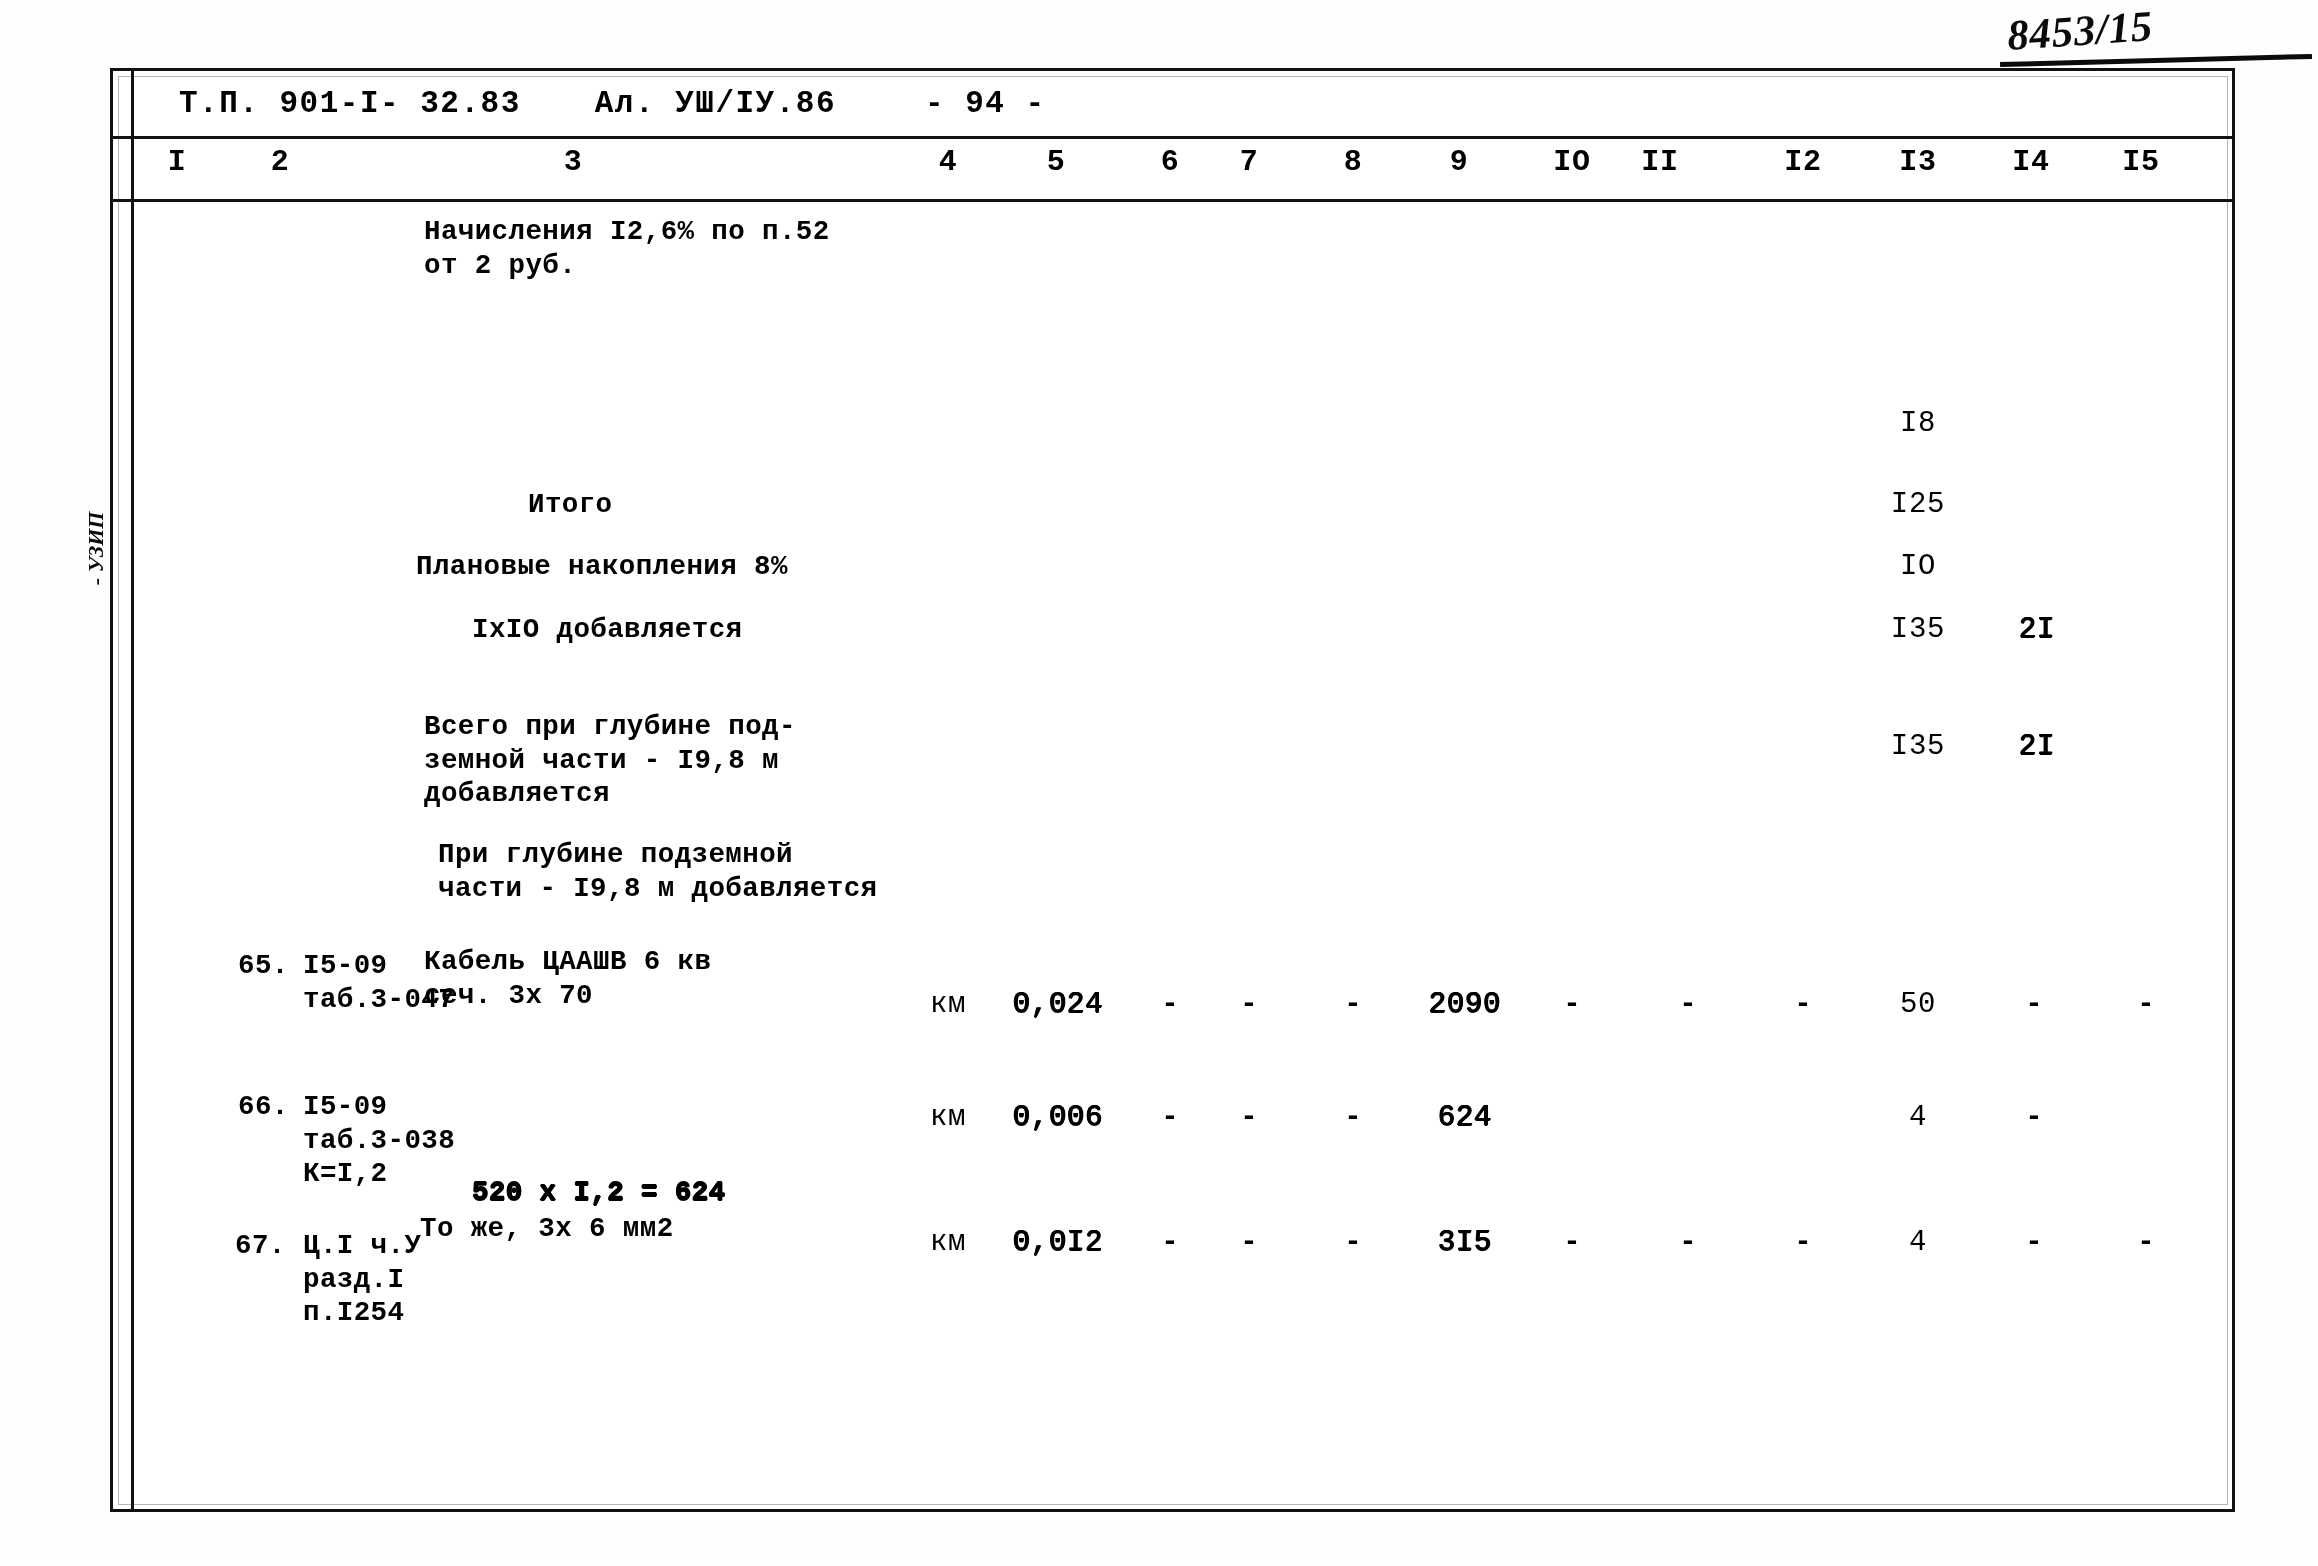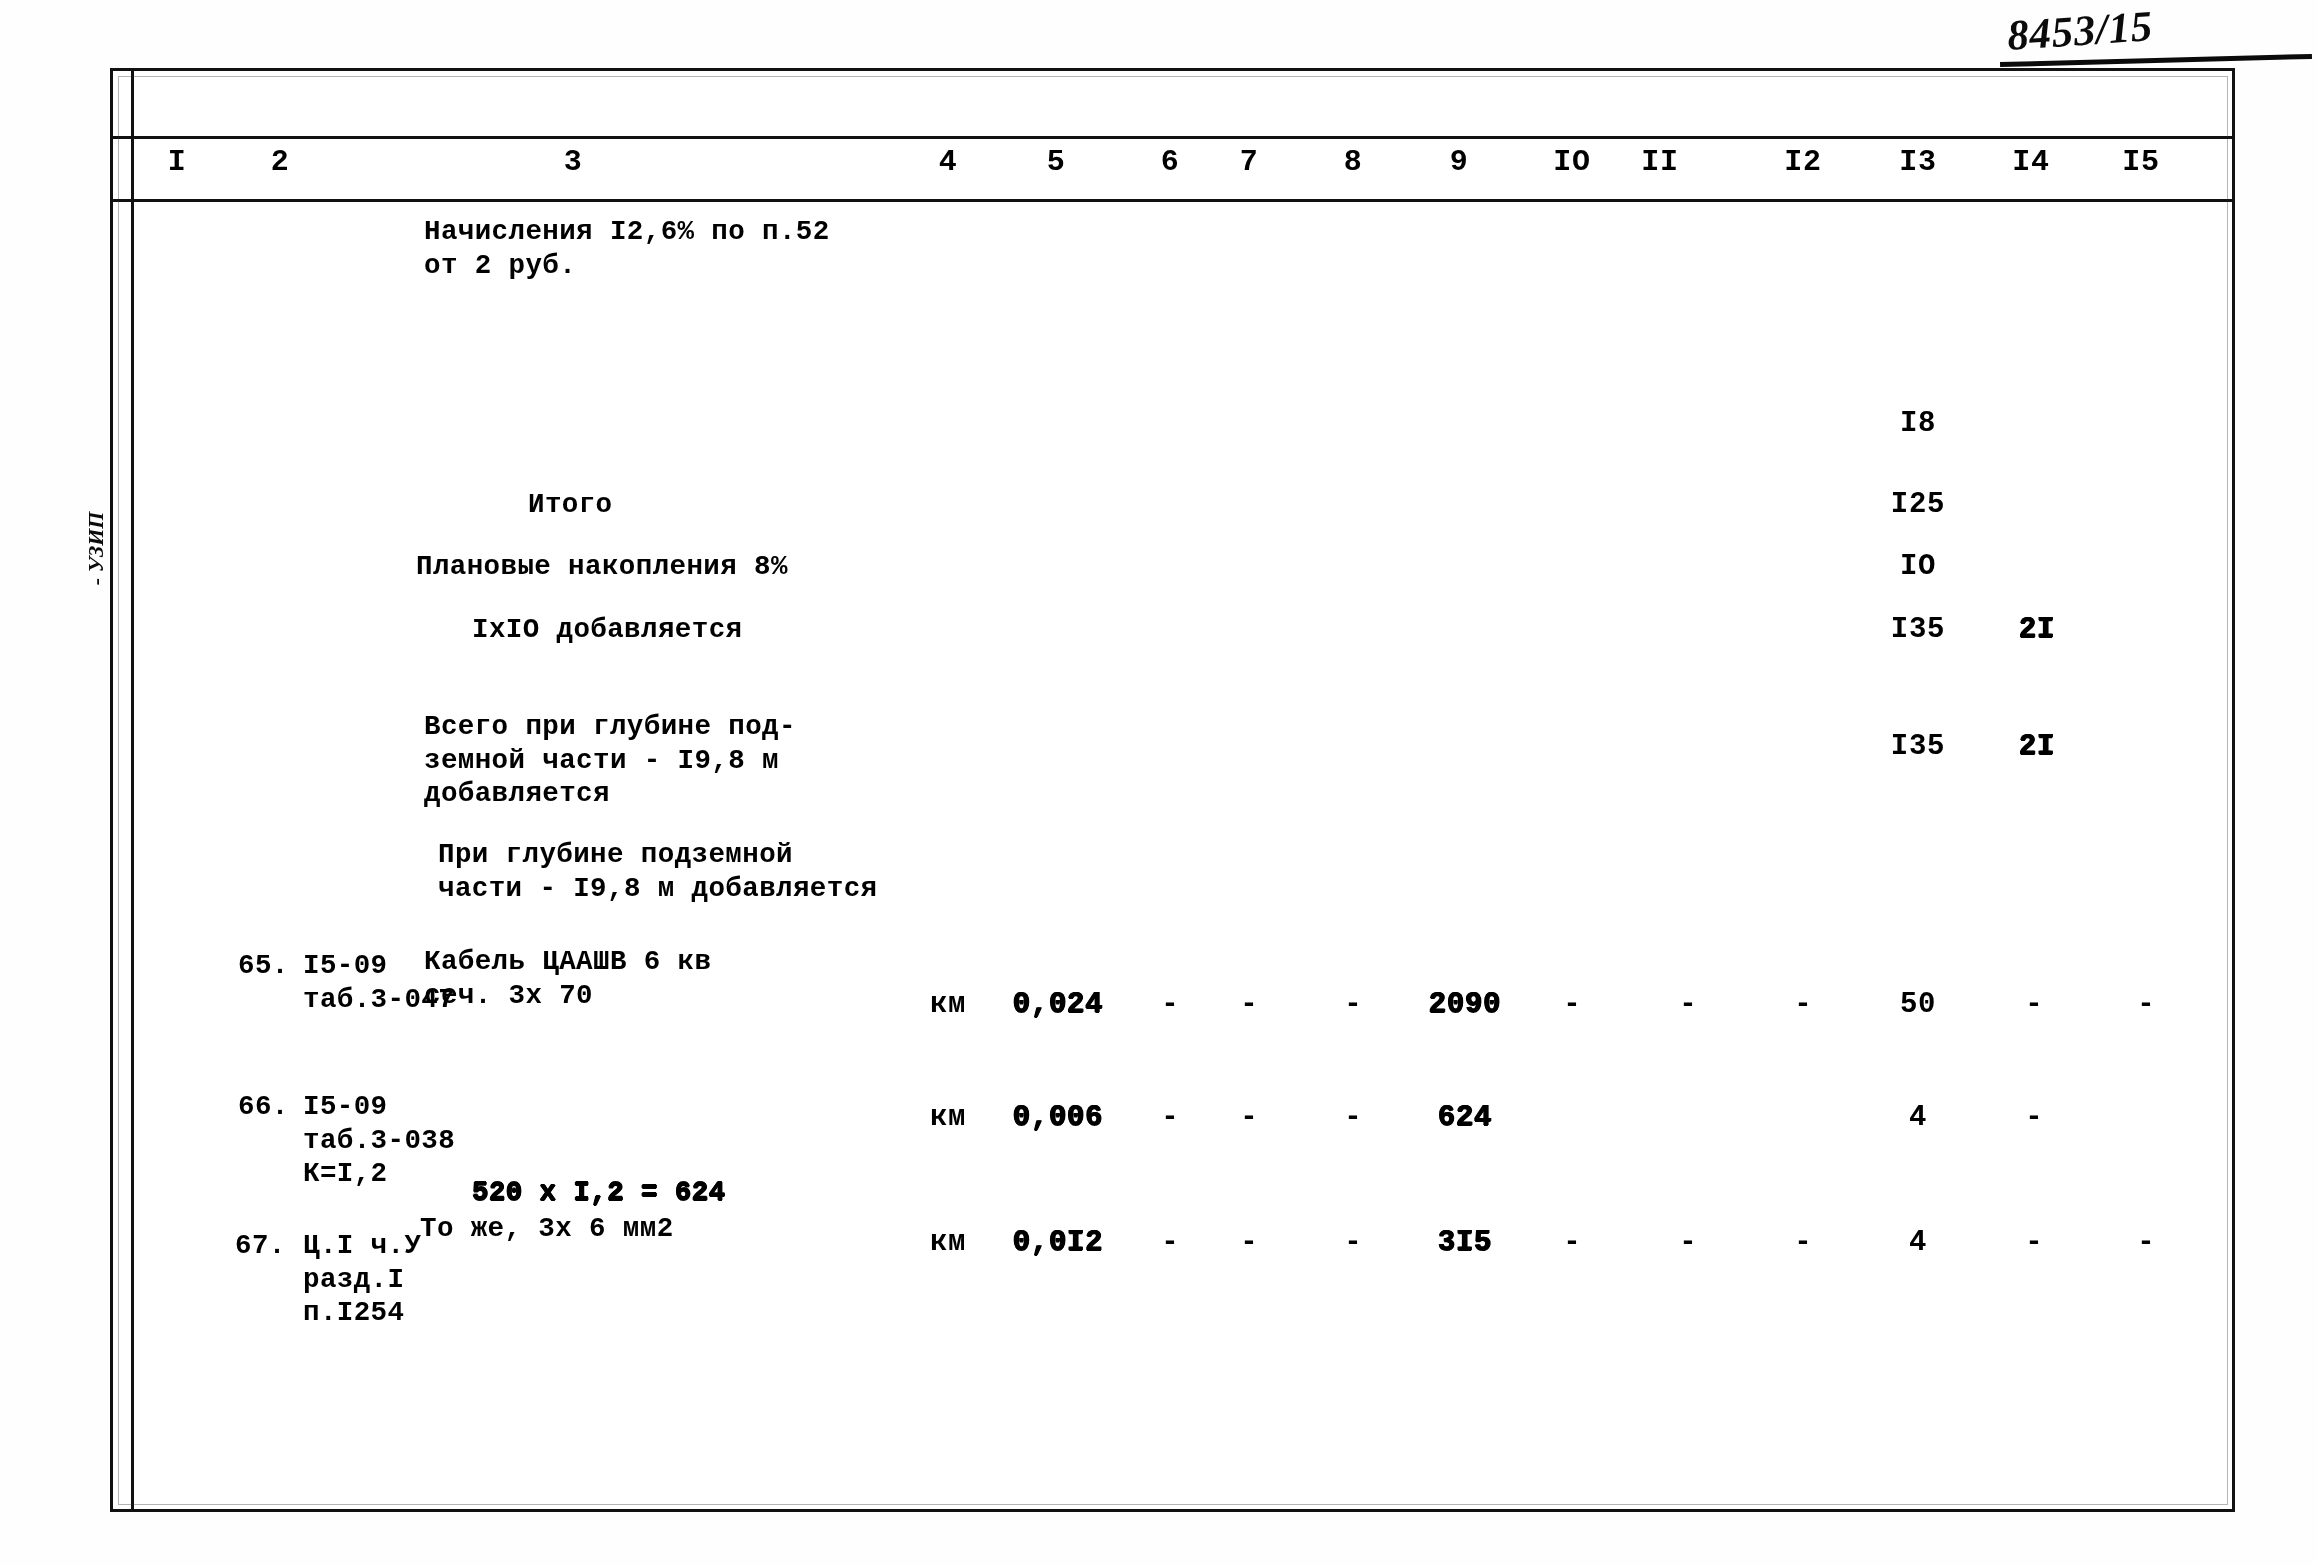--- a/index.html
+++ b/index.html
@@ -81,21 +81,21 @@
     font-size:30px;font-weight:bold;letter-spacing:0.7px;
     transform:translateX(-50%);
   }
 
   
   .body{
     position:absolute;left:21px;right:0;top:131px;bottom:0;
   }
 
   .blk{position:absolute;font-size:27.5px;font-weight:bold;line-height:1.22;letter-spacing:0.4px;white-space:pre;}
-  .num{position:absolute;font-size:29px;font-weight:bold;letter-spacing:0.7px;transform:translateX(-50%);white-space:nowrap;text-align:right;}
+  .num{position:absolute;font-size:29px;font-weight:normal;letter-spacing:0.7px;transform:translateX(-50%);white-space:nowrap;text-align:right;}
   .num.heavy{text-shadow:0.7px 0 0 #000,-0.7px 0 0 #000,0 0.6px 0 #000;}
   .dash{position:absolute;font-size:29px;font-weight:bold;transform:translateX(-50%);}
 
   .smear{text-shadow:0.7px 0 0 #000,-0.7px 0 0 #000,0 0.7px 0 #000,0 -0.7px 0 #000;}
 </style>
 </head>
 <body>
 
 <div class="page">
 
@@ -104,20 +104,29 @@
 
   <div id="hand-left" class="hand">
     <span class="l">- УЗИП</span>
     <span class="l">зак.44 тир.500ж.78</span>
     <span class="l">(43ю)</span>
   </div>
 
   <div class="frame">
     <div class="inner-left-rule"></div>
 
+    <div class="hdr-row">
+      <div class="title-line">
+        <span>Т.П. 901-I- 32.83</span>
+        <span class="sp1"></span>
+        <span>Ал. УШ/IУ.86</span>
+        <span class="sp2"></span>
+        <span>- 94 -</span>
+      </div>
+    </div>
     <div class="rule" id="rule-under-title"></div>
 
     <div class="colnums">
       <span style="left:43px">I</span>
       <span style="left:146px">2</span>
       <span style="left:439px">3</span>
       <span style="left:814px">4</span>
       <span style="left:922px">5</span>
       <span style="left:1036px">6</span>
       <span style="left:1115px">7</span>

